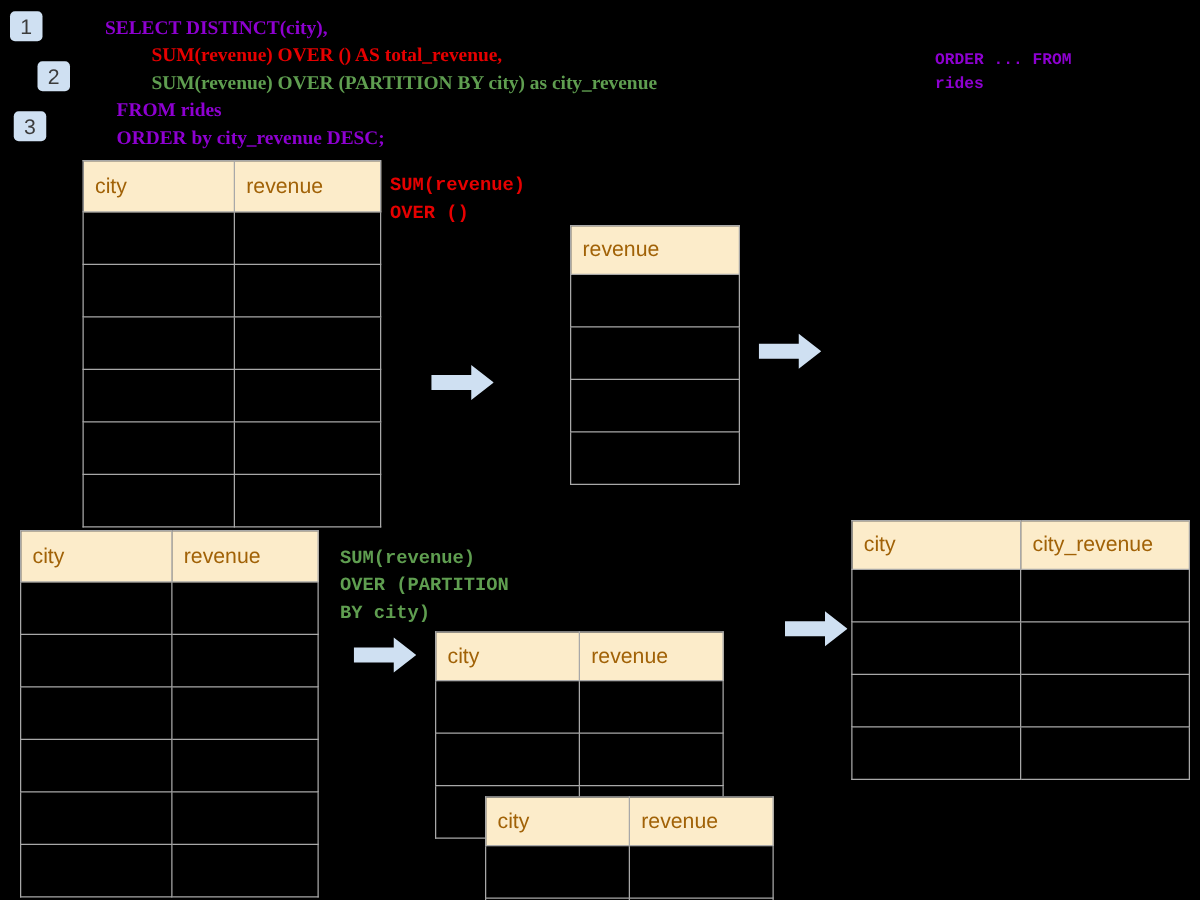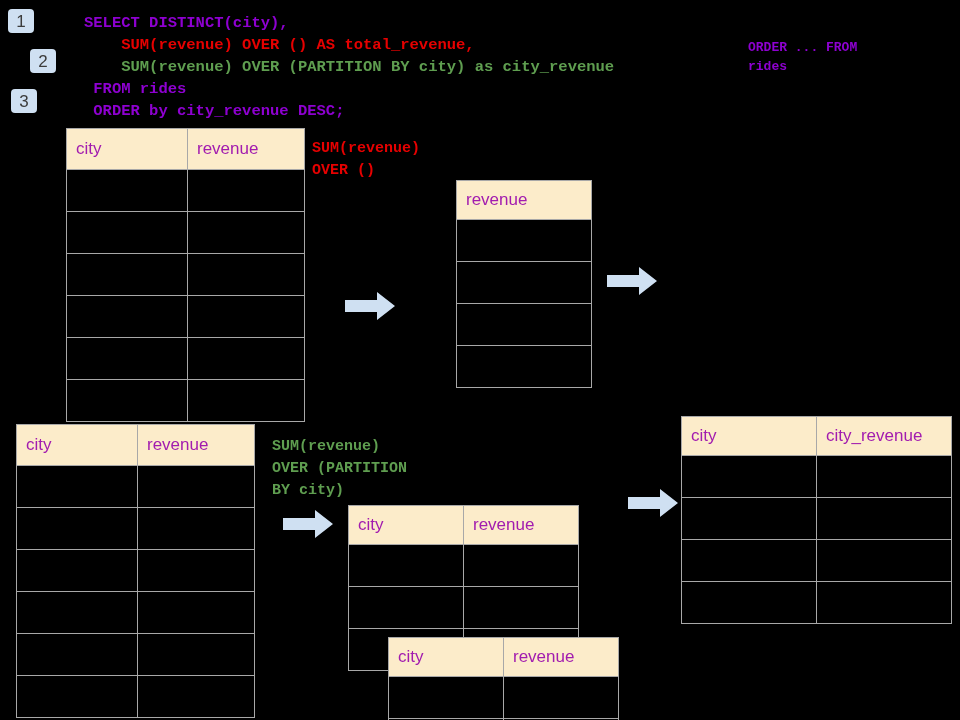--- a/index.html
+++ b/index.html
@@ -29,21 +29,21 @@
     align-items: center;
     justify-content: center;
     border-radius: 4px;
     width: 26px;
     height: 24px;
   }
 
   
   .sql-block {
     position: absolute;
-    font-family: Liberation Mono, monospace;
+    font-family: Liberation Serif, serif;
     font-size: 15.5px;
     font-weight: bold;
     line-height: 22px;
     white-space: pre;
     letter-spacing: 0px;
   }
   .sql-line { white-space: pre; }
 
   
   .anno {
@@ -71,21 +71,21 @@
   }
   .tbl td, .tbl th {
     border: 1px solid #a8a8a8;
     padding: 0;
     margin: 0;
     text-align: left;
     font-weight: normal;
   }
   .tbl th {
     background: #fcecca;
-    color: #a21caf;
+    color: #a16207;
     font-size: 17px;
     padding-left: 9px;
     vertical-align: middle;
   }
   .tbl td {
     background: #000000;
   }
 
   
   .arrow {

